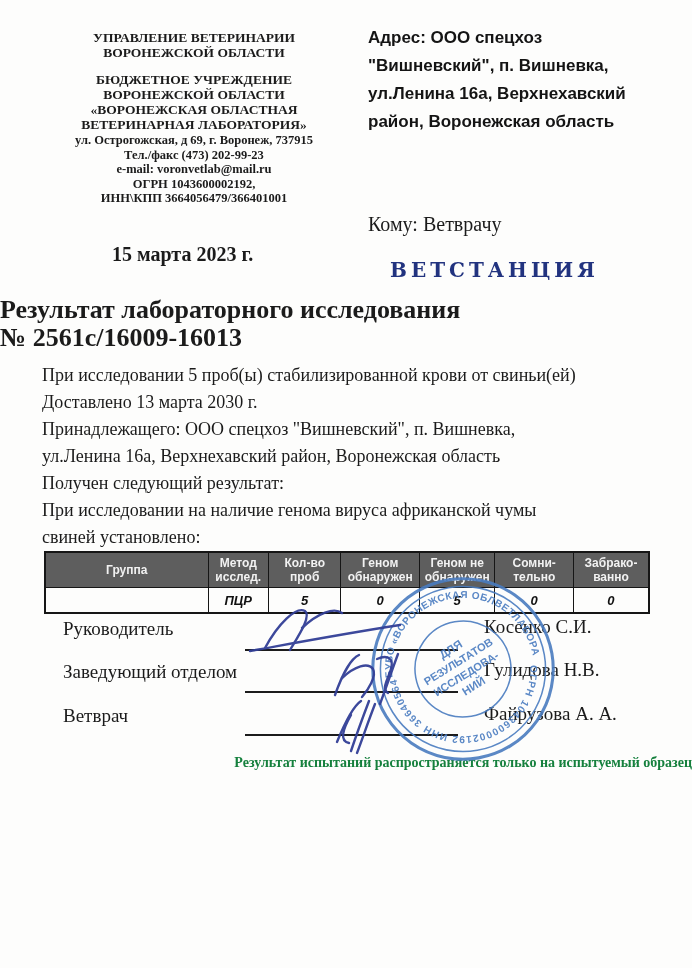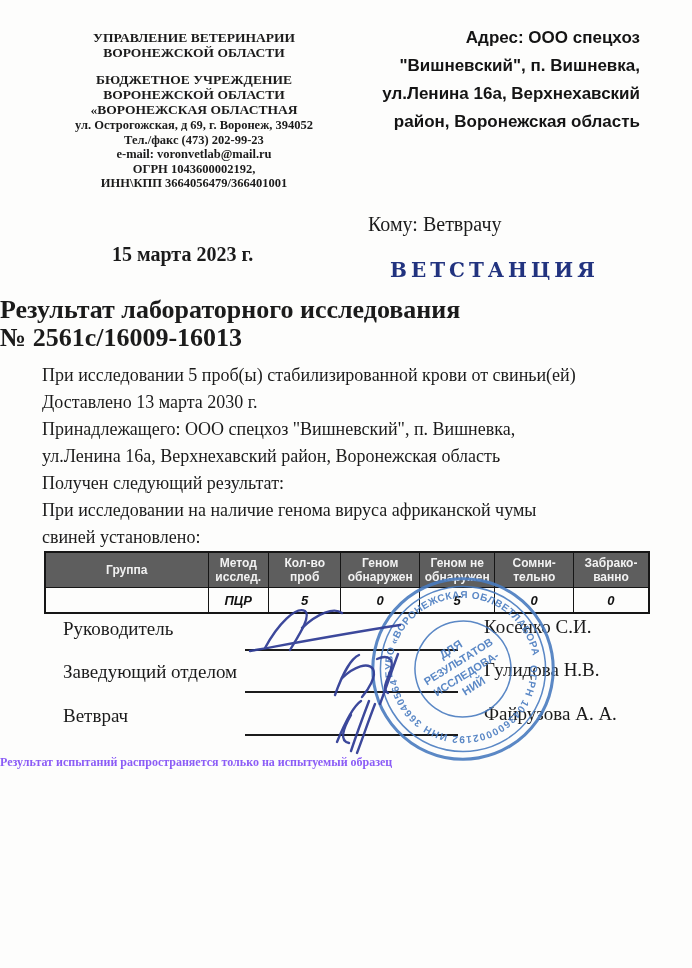--- a/index.html
+++ b/index.html
@@ -9,21 +9,21 @@
 
   
   .letterhead{position:absolute;left:48px;top:30px;width:292px;text-align:center;}
   .lh-line{font-weight:bold;font-size:13.5px;line-height:15px;}
   .lh-group{margin-bottom:12px;}
   .lh-contact .lh-line{font-size:12.5px;line-height:14.5px;font-weight:bold;}
 
   
   .addr-block{position:absolute;left:368px;top:24px;width:272px;
               font-family:"Liberation Sans",sans-serif;font-weight:bold;
-              font-size:17px;line-height:28px;color:#141414;text-align:right;}
+              font-size:17px;line-height:28px;color:#141414;}
   .komu{position:absolute;left:368px;top:213px;font-size:20px;}
 
   .doc-date{position:absolute;left:112px;top:243px;font-size:20px;font-weight:bold;}
 
   .vetstation{position:absolute;left:390px;top:258px;font-family:"DejaVu Serif",serif;
               font-weight:bold;font-size:20px;letter-spacing:4px;color:#22337f;
               transform:scaleY(1.05);}
 
   .doc-title{position:absolute;left:0;top:296px;width:692px;text-align:left;
              font-weight:bold;font-size:26px;line-height:28px;}
@@ -40,22 +40,22 @@
                    line-height:14px;padding:3px 1px;white-space:pre-line;text-align:center;
                    vertical-align:middle;height:28px;}
   table.results td{font-size:13px;font-weight:bold;text-align:center;height:22px;
                    padding:1px;color:#111;font-style:italic;}
 
   
   .sig-label{position:absolute;left:55px;font-size:19px;margin-left:8px;}
   .sig-name{position:absolute;left:484px;font-size:19px;}
   .sig-line{position:absolute;left:245px;width:213px;height:2px;background:#1c1c1c;}
 
-  .footer-note{position:absolute;left:0;top:755px;width:692px;text-align:left;
-               font-weight:bold;font-size:12px;color:#8b5cf6;}
+  .footer-note{position:absolute;left:0;top:755px;width:692px;text-align:right;
+               font-weight:bold;font-size:14px;color:#15803d;}
 
   
   .round-stamp{position:absolute;left:367px;top:573px;width:192px;height:192px;
                transform:rotate(-10deg);opacity:.9;}
   
   .ink-overlay{position:absolute;left:0;top:0;width:692px;height:968px;pointer-events:none;}
 </style>
 </head>
 <body>
 
@@ -63,23 +63,24 @@
 
   <div class="letterhead">
     <div class="lh-group">
       <div class="lh-line">УПРАВЛЕНИЕ ВЕТЕРИНАРИИ</div>
       <div class="lh-line">ВОРОНЕЖСКОЙ ОБЛАСТИ</div>
     </div>
     <div class="lh-group" style="margin-bottom:1px;">
       <div class="lh-line">БЮДЖЕТНОЕ УЧРЕЖДЕНИЕ</div>
       <div class="lh-line">ВОРОНЕЖСКОЙ ОБЛАСТИ</div>
       <div class="lh-line">«ВОРОНЕЖСКАЯ ОБЛАСТНАЯ</div>
+      <div class="lh-line">ВЕТЕРИНАРНАЯ ЛАБОРАТОРИЯ»</div>
     </div>
     <div class="lh-contact">
-      <div class="lh-line">ул. Острогожская, д 69, г. Воронеж, 394052</div>
+      <div class="lh-line">ул. Острогожская, д 69, г. Воронеж, 737915</div>
       <div class="lh-line">Тел./факс  (473) 202-99-23</div>
       <div class="lh-line">e-mail: voronvetlab@mail.ru</div>
       <div class="lh-line">ОГРН 1043600002192,</div>
       <div class="lh-line">ИНН\КПП 3664056479/366401001</div>
     </div>
   </div>
 
   <div class="addr-block">
     <div>Адрес: ООО спецхоз</div>
     <div>"Вишневский", п. Вишневка,</div>

